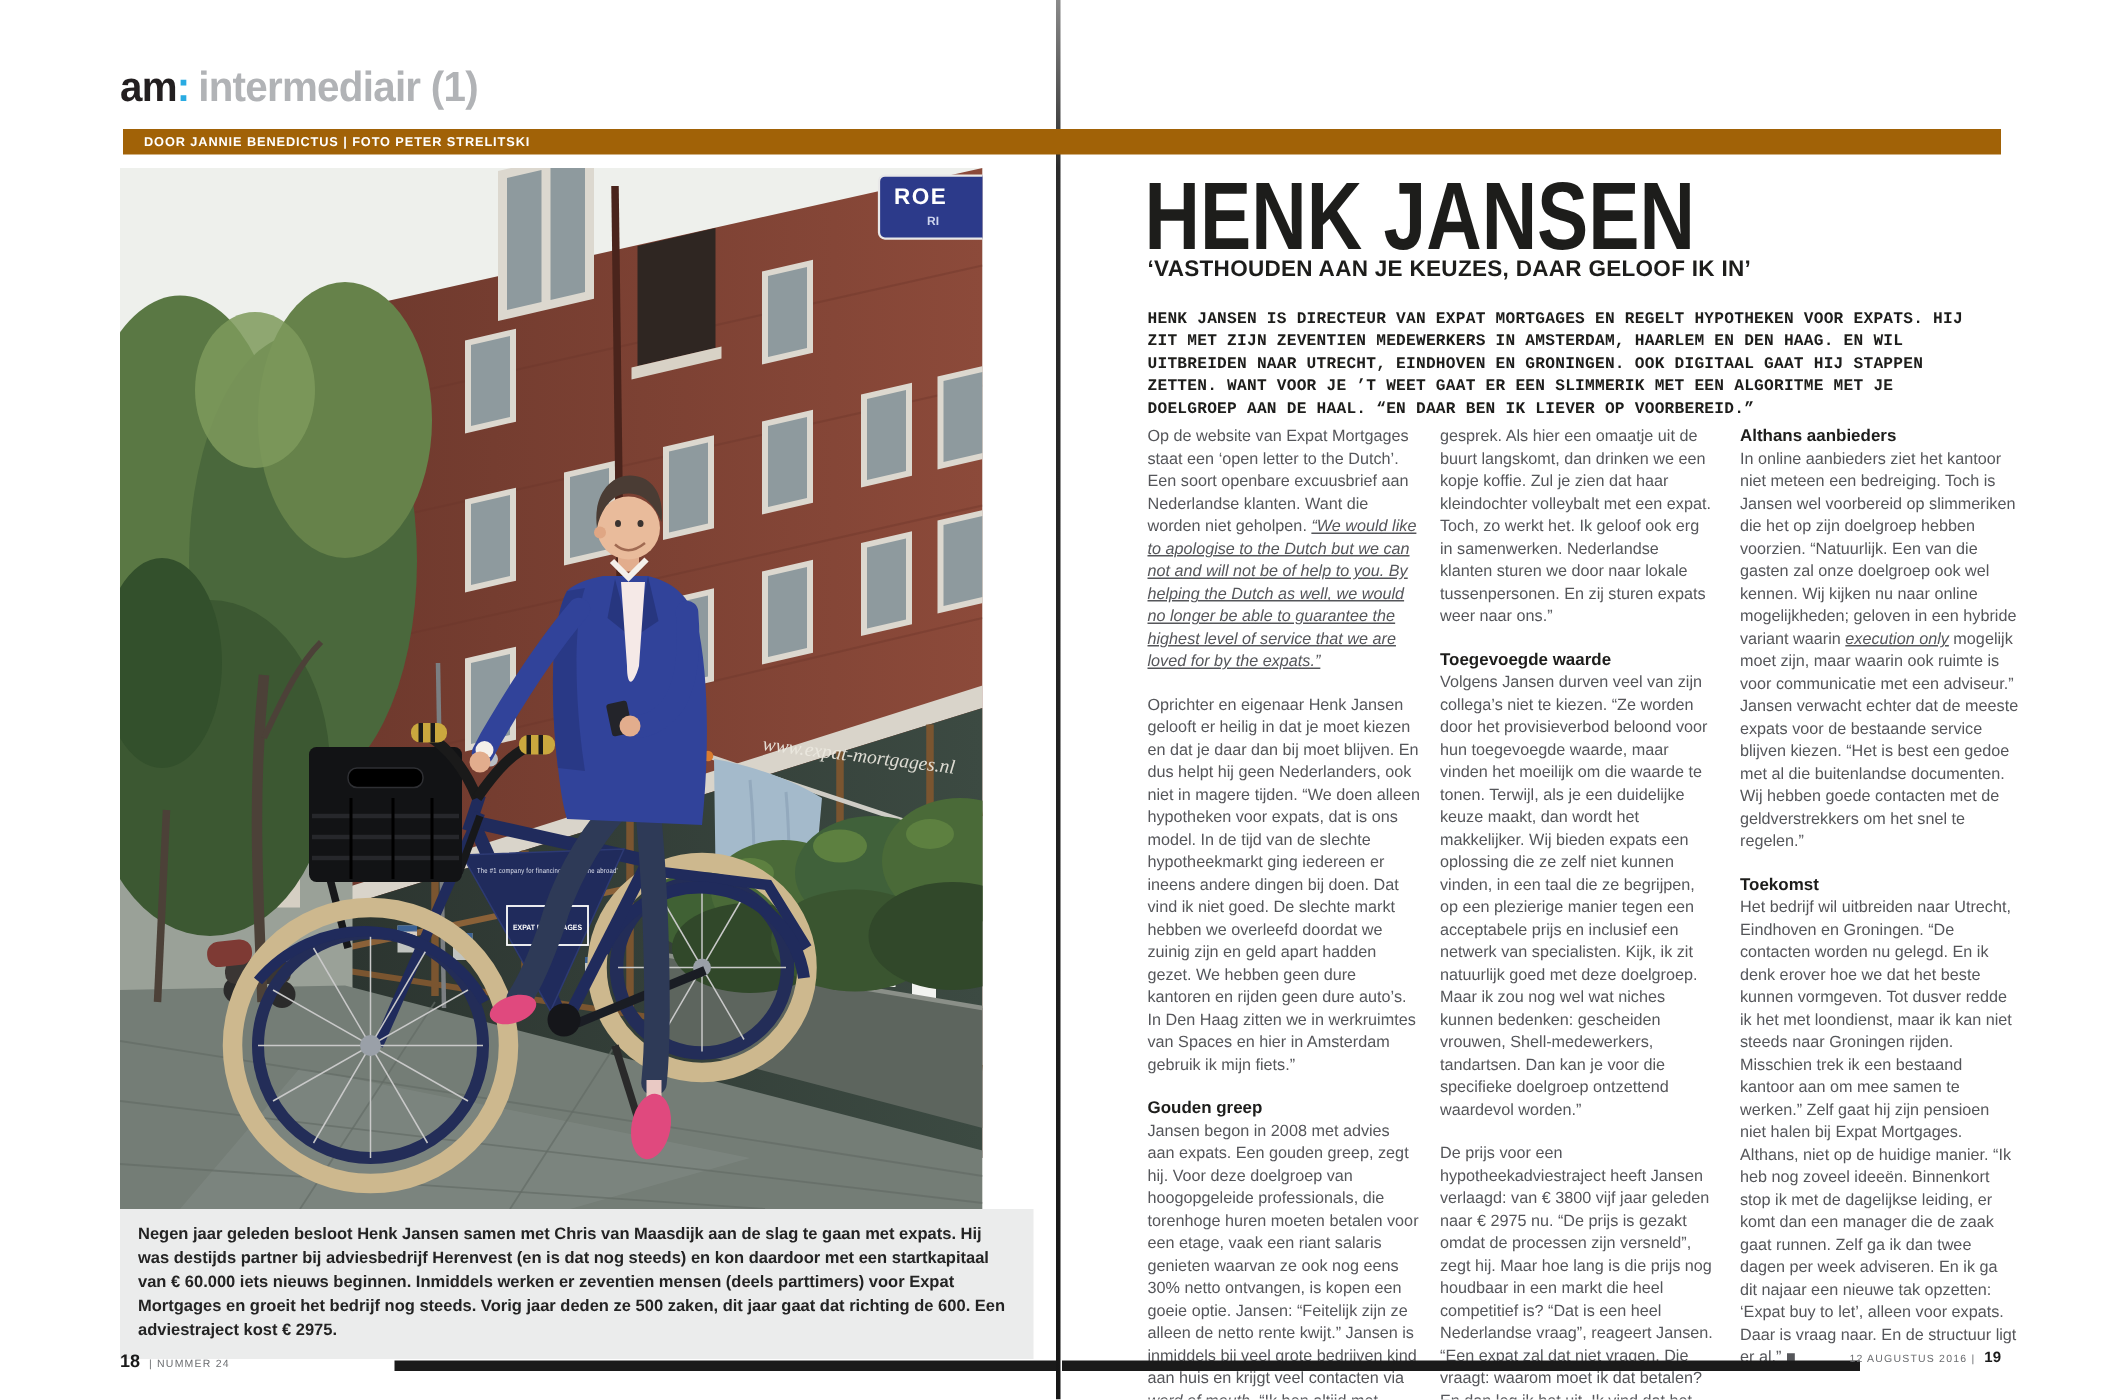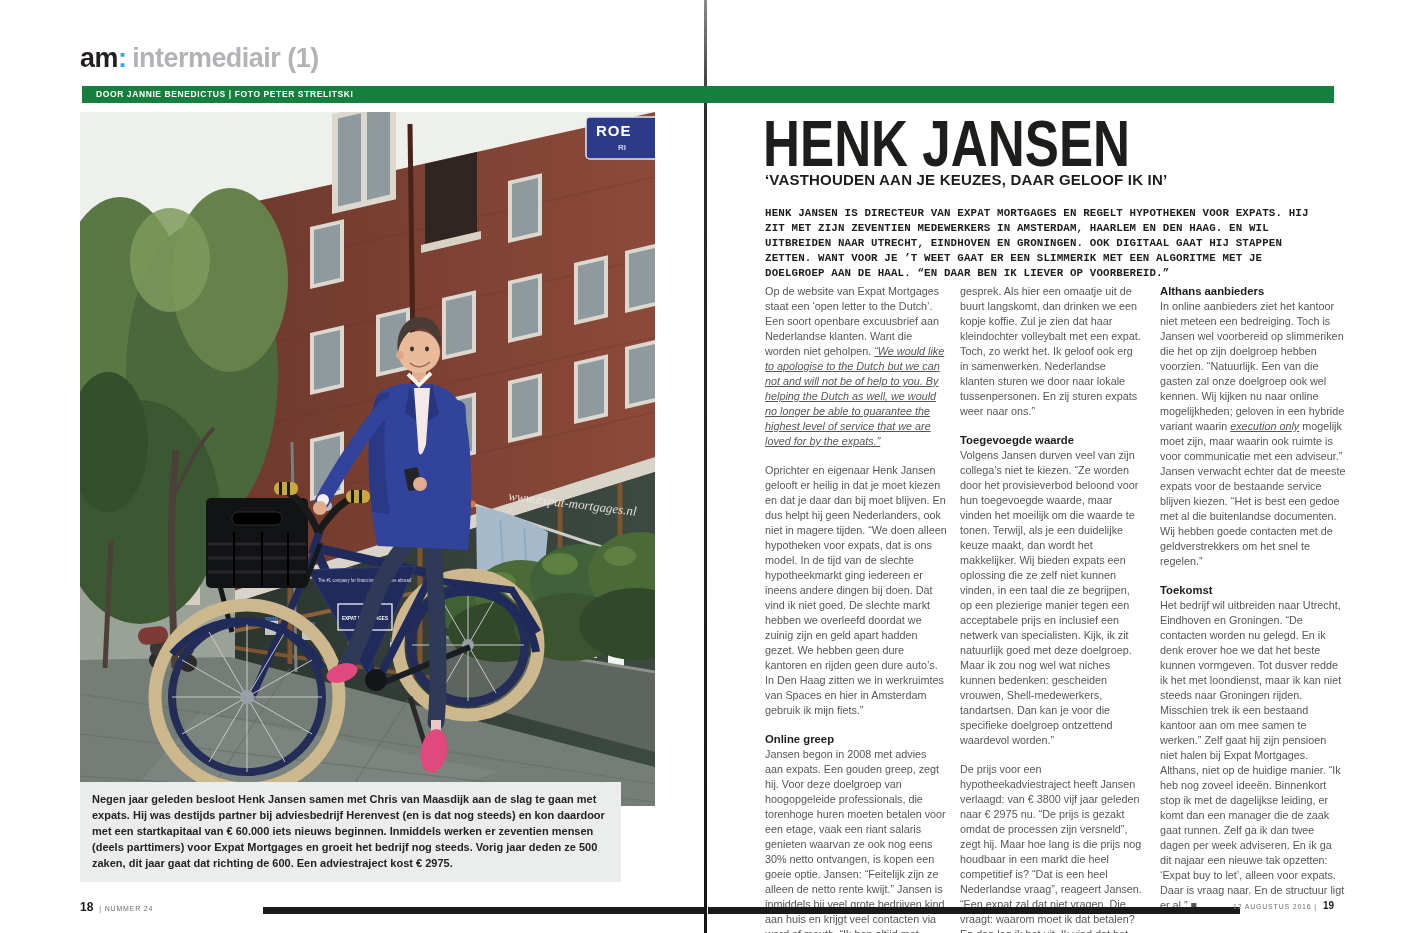--- a/index.html
+++ b/index.html
@@ -5,26 +5,26 @@
   html,body{margin:0;padding:0;background:#ffffff;}
   body{width:1409px;height:933px;position:relative;font-family:"Liberation Sans",sans-serif;overflow:hidden;}
   .abs{position:absolute;}
   
   .gutter{left:704px;top:0;width:3px;height:933px;background:linear-gradient(#8a8a8a,#2b2b2b 12%,#161616);}
   
   .brand-line{left:80px;top:42px;font-size:28px;font-weight:bold;letter-spacing:-0.5px;white-space:nowrap;transform:scaleX(.96);transform-origin:left top;}
   .brand{color:#231f20;}
   .brand-colon{color:#29abe2;}
   .brand-section{color:#b1b3b6;margin-left:6px;}
-  .byline-bar{left:82px;top:86px;width:1252px;height:17px;background:#15803d;color:#ffffff;font-size:8.5px;font-weight:bold;letter-spacing:.6px;line-height:17px;padding-left:14px;box-sizing:border-box;}
+  .byline-bar{left:82px;top:86px;width:1252px;height:17px;background:#a16207;color:#ffffff;font-size:8.5px;font-weight:bold;letter-spacing:.6px;line-height:17px;padding-left:14px;box-sizing:border-box;}
   
   .photo{left:80px;top:112px;width:575px;height:694px;background:#eef0ec;}
   .photo svg{display:block;}
   
-  .caption{left:80px;top:782px;width:541px;box-sizing:border-box;background:#ebecec;color:#232323;font-size:11px;font-weight:bold;line-height:16px;padding:9px 12px 11px 12px;}
+  .caption{left:80px;top:806px;width:609px;box-sizing:border-box;background:#ebecec;color:#232323;font-size:11px;font-weight:bold;line-height:16px;padding:9px 12px 11px 12px;}
   
   .title{left:763px;top:112px;font-size:64px;font-weight:bold;color:#1d1d1b;line-height:1;letter-spacing:0px;transform:scaleX(.80);transform-origin:left top;white-space:nowrap;}
   .subtitle{left:765px;top:171px;font-size:15px;font-weight:bold;color:#1d1d1b;letter-spacing:.2px;white-space:nowrap;}
   .intro{left:765px;top:206px;width:548px;font-size:10.8px;font-weight:bold;color:#1d1d1b;line-height:15px;letter-spacing:.15px;font-family:Liberation Mono, monospace;}
   .col{top:284px;width:182px;}
   .col1{left:765px;}
   .col2{left:960px;}
   .col3{left:1160px;width:186px;}
   .col p{font-size:10.8px;line-height:15px;color:#55565a;margin:0 0 14px 0;}
   .col p em{font-style:italic;text-decoration:underline;}
@@ -408,21 +408,21 @@
 
 <div class="abs caption">Negen jaar geleden besloot Henk Jansen samen met Chris van Maasdijk aan de slag te gaan met expats. Hij was destijds partner bij adviesbedrijf Herenvest (en is dat nog steeds) en kon daardoor met een startkapitaal van € 60.000 iets nieuws beginnen. Inmiddels werken er zeventien mensen (deels parttimers) voor Expat Mortgages en groeit het bedrijf nog steeds. Vorig jaar deden ze 500 zaken, dit jaar gaat dat richting de 600. Een adviestraject kost € 2975.</div>
 
 <h1 class="abs title" style="margin:0;">HENK JANSEN</h1>
 <div class="abs subtitle">‘VASTHOUDEN AAN JE KEUZES, DAAR GELOOF IK IN’</div>
 <div class="abs intro">HENK JANSEN IS DIRECTEUR VAN EXPAT MORTGAGES EN REGELT HYPOTHEKEN VOOR EXPATS. HIJ ZIT MET ZIJN ZEVENTIEN MEDEWERKERS IN AMSTERDAM, HAARLEM EN DEN HAAG. EN WIL UITBREIDEN NAAR UTRECHT, EINDHOVEN EN GRONINGEN. OOK DIGITAAL GAAT HIJ STAPPEN ZETTEN. WANT VOOR JE ’T WEET GAAT ER EEN SLIMMERIK MET EEN ALGORITME MET JE DOELGROEP AAN DE HAAL. “EN DAAR BEN IK LIEVER OP VOORBEREID.”</div>
 
 <div class="abs col col1">
   <p><span>Op de website van Expat Mortgages staat een ‘open letter to the Dutch’. Een soort openbare excuusbrief aan Nederlandse klanten. Want die worden niet geholpen. </span><em>“We would like to apologise to the Dutch but we can not and will not be of help to you. By helping the Dutch as well, we would no longer be able to guarantee the highest level of service that we are loved for by the expats.”</em></p>
   <p>Oprichter en eigenaar Henk Jansen gelooft er heilig in dat je moet kiezen en dat je daar dan bij moet blijven. En dus helpt hij geen Nederlanders, ook niet in magere tijden. “We doen alleen hypotheken voor expats, dat is ons model. In de tijd van de slechte hypotheekmarkt ging iedereen er ineens andere dingen bij doen. Dat vind ik niet goed. De slechte markt hebben we overleefd doordat we zuinig zijn en geld apart hadden gezet. We hebben geen dure kantoren en rijden geen dure auto’s. In Den Haag zitten we in werkruimtes van Spaces en hier in Amsterdam gebruik ik mijn fiets.”</p>
-  <h3>Online greep</h3>
+  <h3>Gouden greep</h3>
   <p><span>Jansen begon in 2008 met advies aan expats. Een gouden greep, zegt hij. Voor deze doelgroep van hoogopgeleide professionals, die torenhoge huren moeten betalen voor een etage, vaak een riant salaris genieten waarvan ze ook nog eens 30% netto ontvangen, is kopen een goeie optie. Jansen: “Feitelijk zijn ze alleen de netto rente kwijt.” Jansen is inmiddels bij veel grote bedrijven kind aan huis en krijgt veel contacten via </span><em>word of mouth</em><span>. “Ik ben altijd met iedereen in</span></p>
 </div>
 
 <div class="abs col col2">
   <p>gesprek. Als hier een omaatje uit de buurt langskomt, dan drinken we een kopje koffie. Zul je zien dat haar kleindochter volleybalt met een expat. Toch, zo werkt het. Ik geloof ook erg in samenwerken. Nederlandse klanten sturen we door naar lokale tussenpersonen. En zij sturen expats weer naar ons.”</p>
   <h3>Toegevoegde waarde</h3>
   <p>Volgens Jansen durven veel van zijn collega’s niet te kiezen. “Ze worden door het provisieverbod beloond voor hun toegevoegde waarde, maar vinden het moeilijk om die waarde te tonen. Terwijl, als je een duidelijke keuze maakt, dan wordt het makkelijker. Wij bieden expats een oplossing die ze zelf niet kunnen vinden, in een taal die ze begrijpen, op een plezierige manier tegen een acceptabele prijs en inclusief een netwerk van specialisten. Kijk, ik zit natuurlijk goed met deze doelgroep. Maar ik zou nog wel wat niches kunnen bedenken: gescheiden vrouwen, Shell-medewerkers, tandartsen. Dan kan je voor die specifieke doelgroep ontzettend waardevol worden.”</p>
   <p>De prijs voor een hypotheekadviestraject heeft Jansen verlaagd: van € 3800 vijf jaar geleden naar € 2975 nu. “De prijs is gezakt omdat de processen zijn versneld”, zegt hij. Maar hoe lang is die prijs nog houdbaar in een markt die heel competitief is? “Dat is een heel Nederlandse vraag”, reageert Jansen. “Een expat zal dat niet vragen. Die vraagt: waarom moet ik dat betalen? En dan leg ik het uit. Ik vind dat het bedrag het waard is. Daar doen we alles voor en onze</p>
 </div>
 

